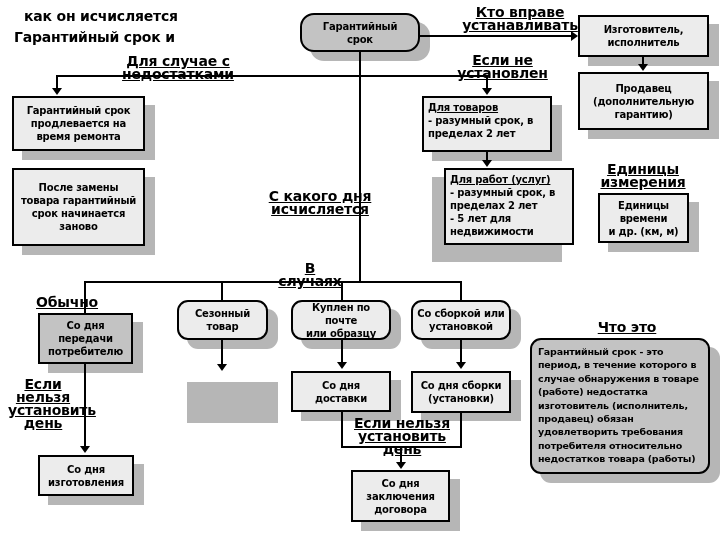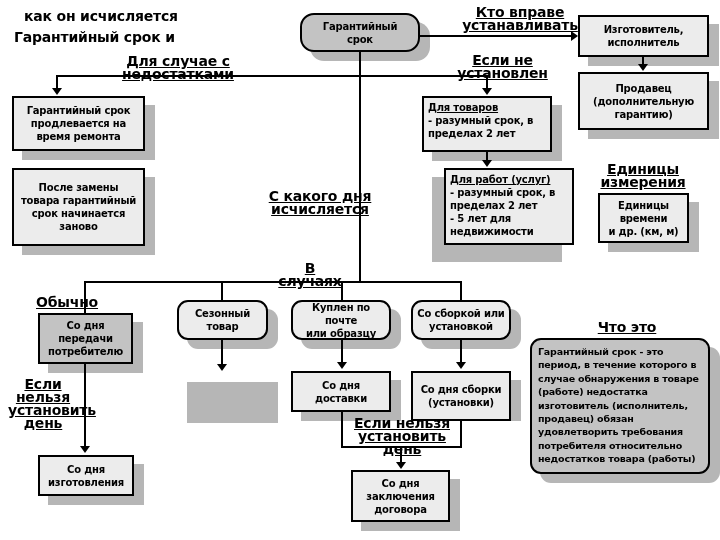--- a/index.html
+++ b/index.html
@@ -260,21 +260,21 @@
 
   <div class="shadow round" style="left:421px;top:309px;width:100px;height:40px;"></div>
   <div class="node round" style="left:411px;top:300px;width:100px;height:40px;">
     <div class="inner" style="white-space:pre-line;">Со сборкой или
 установкой</div>
   </div>
   <div class="ln v" style="left:460px;top:340px;height:23px;"></div>
   <div class="arrow" style="left:456px;top:362px;"></div>
 
   <div class="shadow" style="left:421px;top:380px;width:100px;height:41px;"></div>
-  <div class="node" style="left:411px;top:371px;width:100px;height:50px;">
+  <div class="node" style="left:411px;top:371px;width:100px;height:42px;">
     <div class="inner" style="white-space:pre-line;">Со дня  сборки
 (установки)</div>
   </div>
 
   <div class="ln v" style="left:341px;top:412px;height:36px;"></div>
   <div class="ln v" style="left:460px;top:412px;height:36px;"></div>
   <div class="ln h" style="left:341px;top:446px;width:121px;"></div>
   <div class="label" style="left:345px;top:417px;width:114px;white-space:pre-line;">Если нельзя
 установить день</div>
   <div class="ln v" style="left:400px;top:446px;height:17px;"></div>

